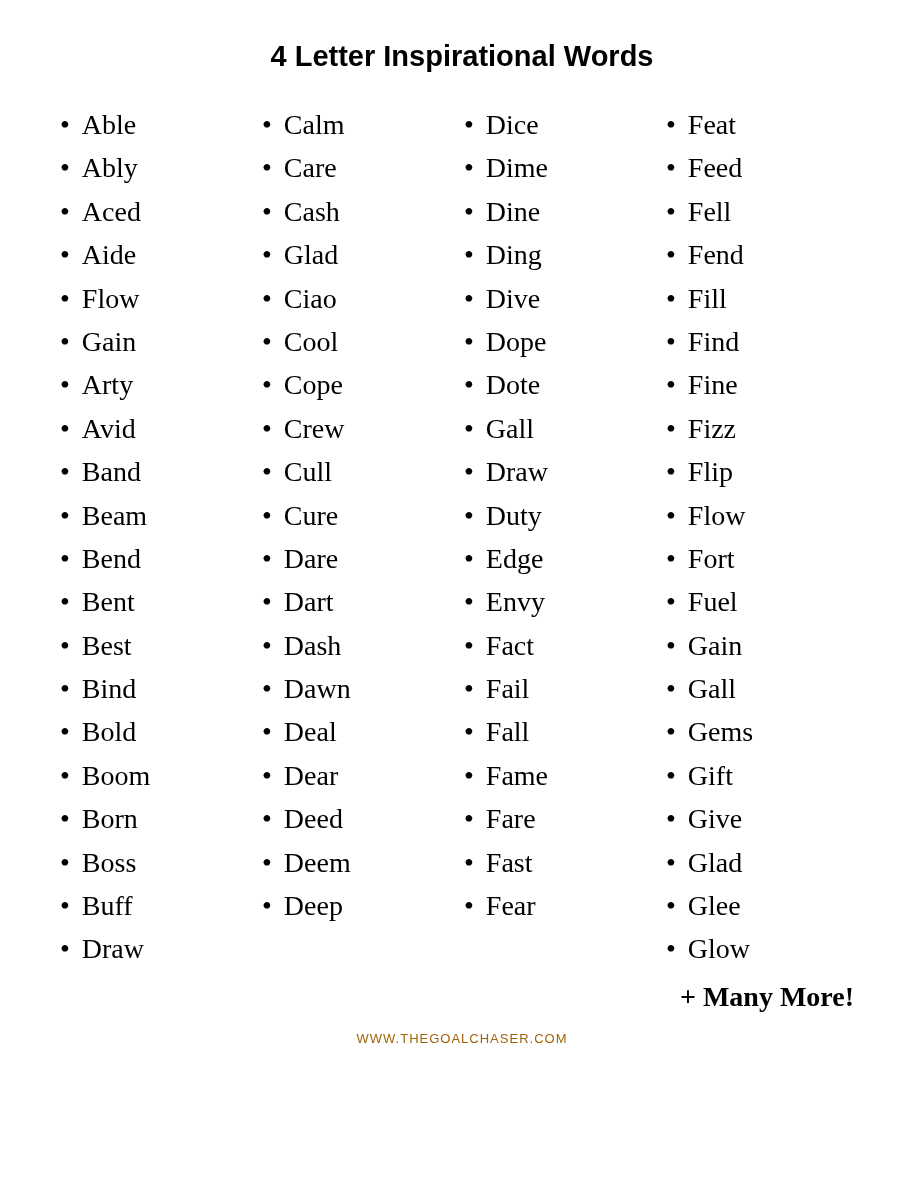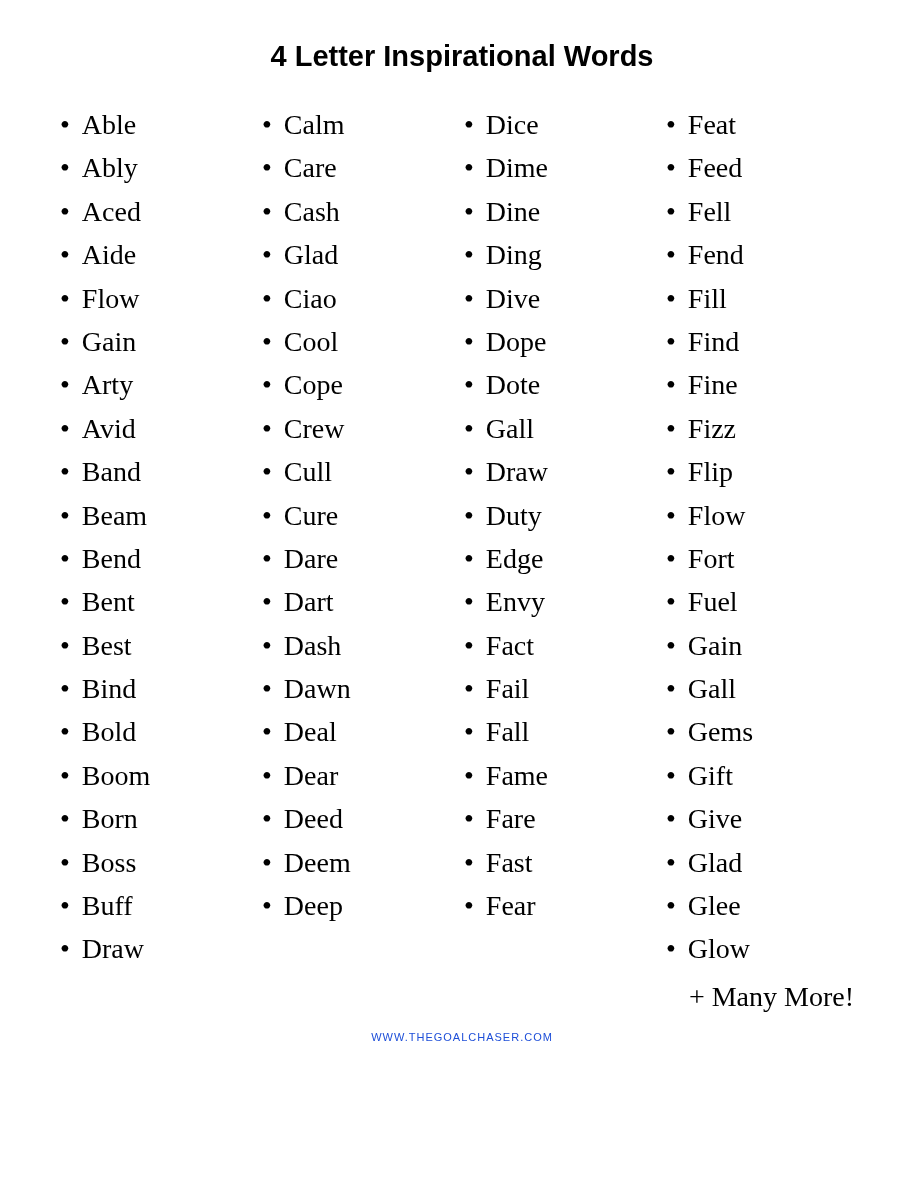--- a/index.html
+++ b/index.html
@@ -56,31 +56,31 @@
 
     .footer-row {
       display: flex;
       justify-content: flex-end;
       align-items: flex-end;
       margin-top: 4px;
     }
 
     .many-more {
       font-size: 28px;
-      font-weight: 400;
+      font-weight: 700;
       color: #000000;
       font-family: Georgia, serif;
       text-align: right;
       padding-right: 10px;
     }
 
     .website-footer {
       text-align: center;
-      font-size: 11px;
-      color: #1d4ed8;
+      font-size: 13px;
+      color: #a16207;
       letter-spacing: 1px;
       margin-top: 18px;
       font-family: Arial, Helvetica, sans-serif;
     }
   </style>
 </head>
 <body>
 
 <h1 class="page-title">4 Letter Inspirational Words</h1>
 

